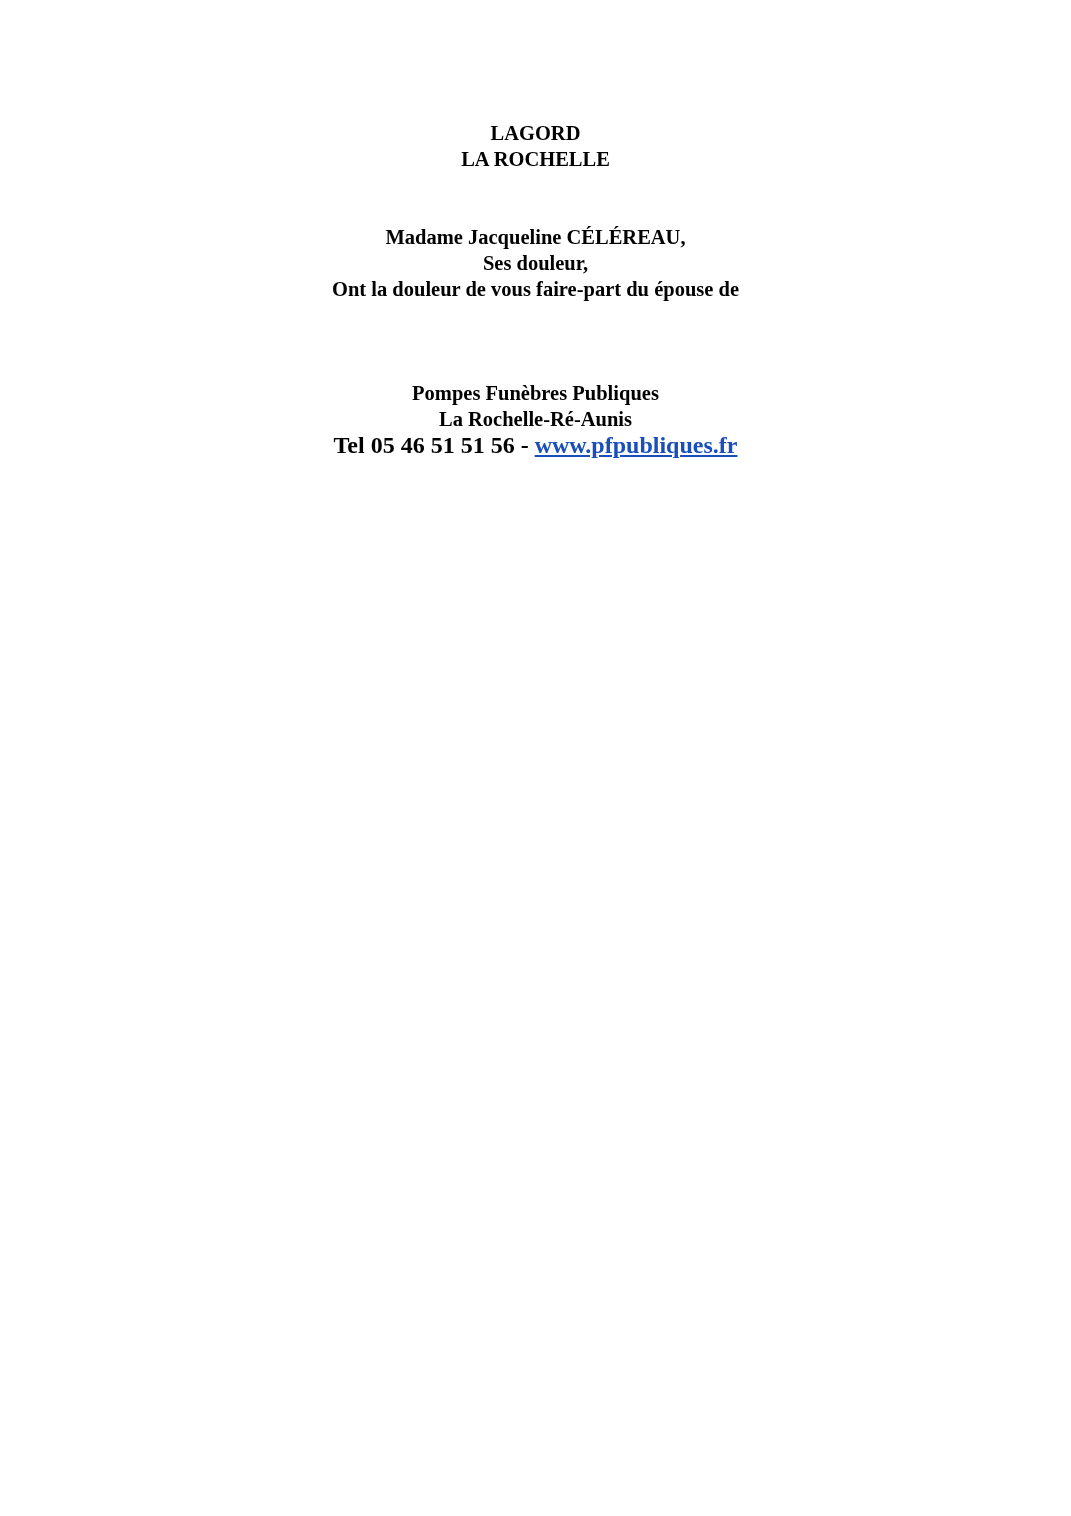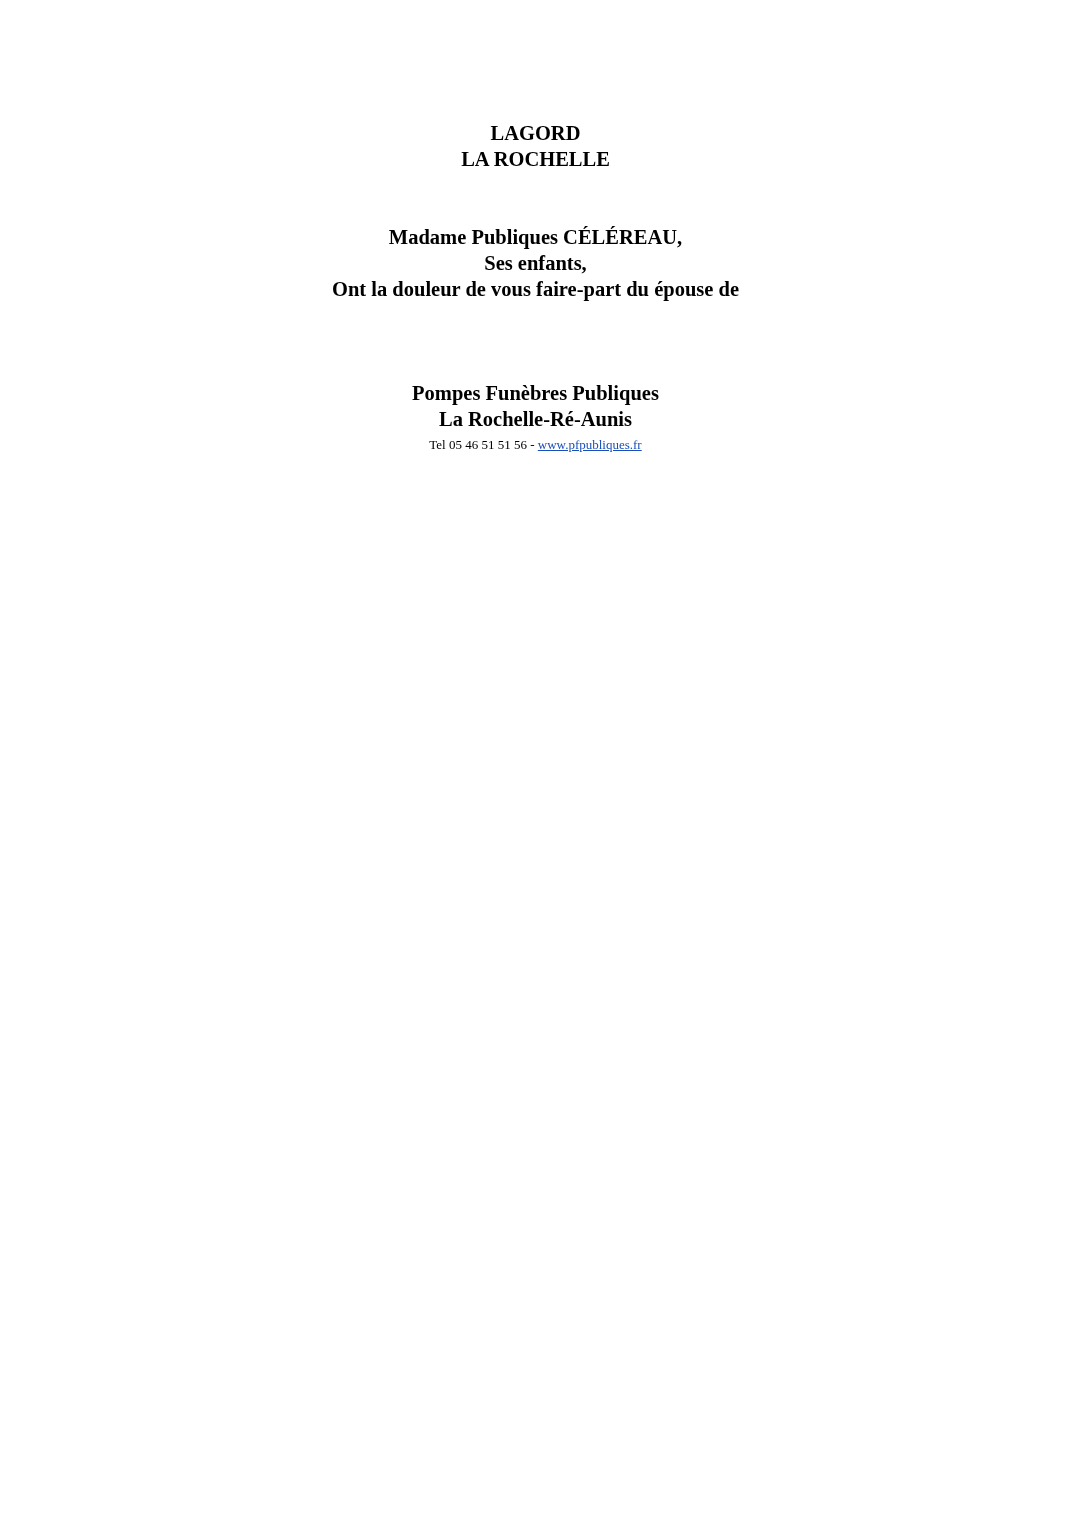--- a/index.html
+++ b/index.html
@@ -34,23 +34,23 @@
   .block {
     margin: 0;
   }
   .gap-small {
     height: 26px;
   }
   .gap-medium {
     height: 26px;
   }
   .contact-line {
-    font-size: 13px;
+    font-size: 24px;
     line-height: 26px;
-    font-weight: normal;
+    font-weight: bold;
   }
   .contact-line a {
     color: #1a4fbb;
     text-decoration: underline;
   }
   .link-span {
     color: #1a4fbb;
     text-decoration: underline;
   }
 </style>
@@ -62,22 +62,22 @@
 
     <div class="block">
       <div class="line">LAGORD</div>
       <div class="line">LA ROCHELLE</div>
     </div>
 
     <div class="gap-small"></div>
     <div class="gap-small"></div>
 
     <div class="block">
-      <div class="line">Madame Publiques CÉLÉREAU,</div>
-      <div class="line">Ses enfants,</div>
+      <div class="line">Madame Jacqueline CÉLÉREAU,</div>
+      <div class="line">Ses douleur,</div>
       <div class="line">Ont la douleur de vous faire-part du épouse de</div>
     </div>
 
     <div class="gap-medium"></div>
 
 
     <div class="gap-medium"></div>
 
 
     <div class="gap-medium"></div>

